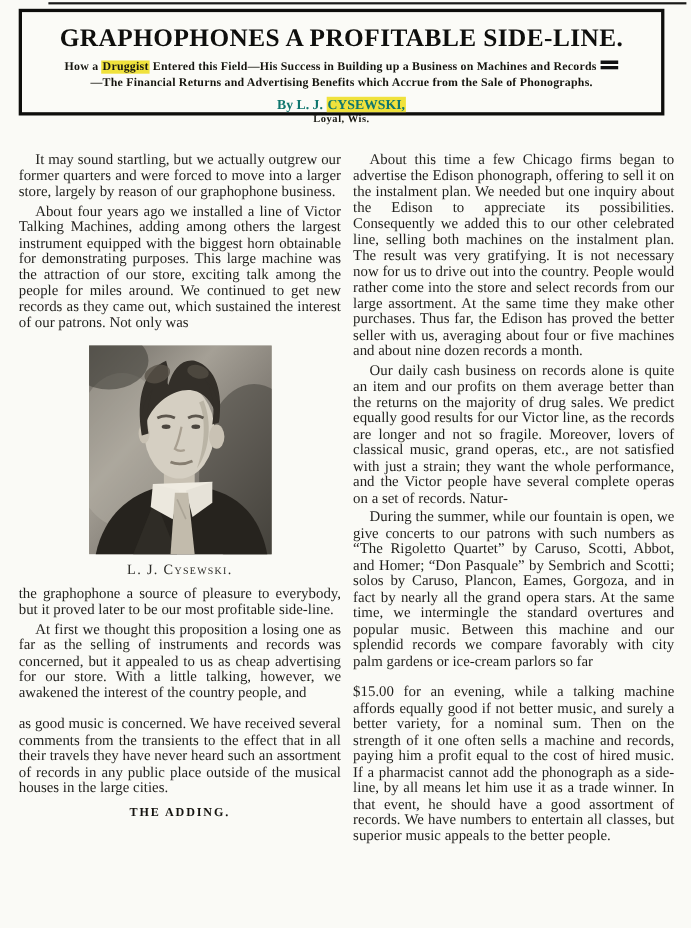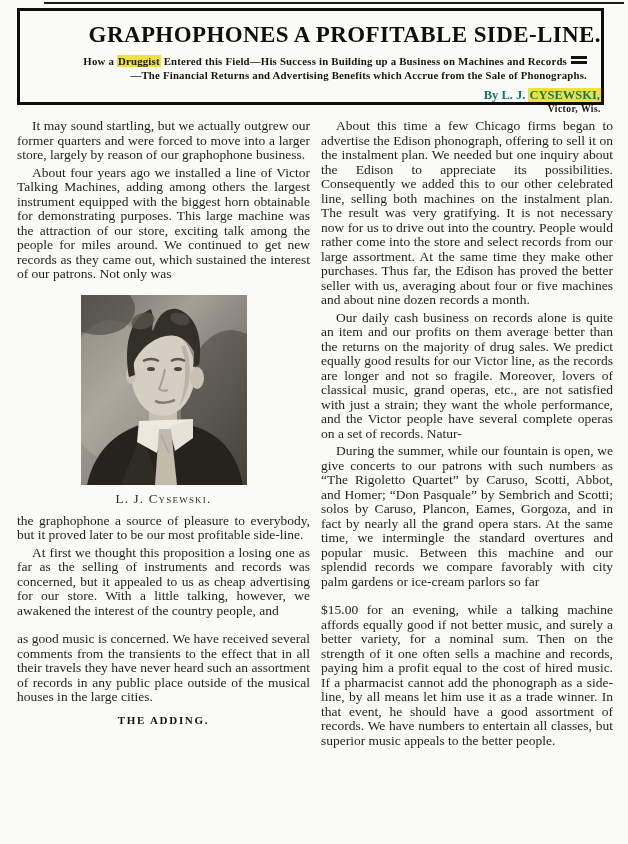--- a/index.html
+++ b/index.html
@@ -9,42 +9,42 @@
     font-family:"Liberation Serif", serif;
     color:#201f1c;
     -webkit-font-smoothing:antialiased;
   }
   .page{position:absolute;inset:0;}
   .top-rule{position:absolute;top:2px;left:44px;width:580px;height:2px;background:#1a1a18;}
 
   
   .header-box{
     position:absolute;left:17px;top:8px;width:587px;height:97px;
-    border:3px solid #0e0e0c;background:#fbfbf7;text-align:right;
+    border:3px solid #0e0e0c;background:#fbfbf7;text-align:center;
     box-sizing:border-box;
   }
   .title{
     margin:11px 0 0;font-size:23px;font-weight:bold;letter-spacing:.4px;
     color:#0f0f0d;font-family:"Liberation Serif",serif;
   }
   .deck{
     margin:6px 14px 0;font-size:10.8px;font-weight:bold;line-height:14px;
     letter-spacing:.2px;color:#16150f;
   }
   .hl{background:#f0e23c;padding:0 1px;margin-top:40px;}
   .ornament{
     display:inline-block;width:16px;height:8px;margin-left:4px;vertical-align:1px;
     background:linear-gradient(#111 0 37%,transparent 37% 63%,#111 63% 100%);
   }
   .byline{margin-top:6px;font-size:12.5px;font-weight:bold;color:#0f766e;}
   .byloc{margin-top:1px;font-size:9.5px;font-weight:bold;letter-spacing:.5px;color:#16150f;}
 
   
   .col{
-    position:absolute;top:119px;width:293px;
+    position:absolute;top:138px;width:293px;
     font-size:13.5px;line-height:14.5px;text-align:justify;
   }
   .col-left{left:17px;}
   .col-right{left:321px;width:292px;}
   .col p{margin:0 0 3px;}
   .col p.indent{text-indent:15px;}
   .col p.gap-top{margin-top:14px;}
   .xhead{
     font-size:11px;font-weight:bold;text-align:center;letter-spacing:1.7px;
     margin:8px 0 6px;color:#14130f;
@@ -70,21 +70,21 @@
 
   <div class="header-box">
     <h1 class="title">GRAPHOPHONES A PROFITABLE SIDE-LINE.</h1>
     <div class="deck">
       <span>How a </span><span class="hl">Druggist</span><span> Entered this Field—His Success in Building up a Business on Machines and Records</span><span class="ornament"></span><br>
       <span>—The Financial Returns and Advertising Benefits which Accrue from the Sale of Phonographs.</span>
     </div>
     <div class="byline">
       <span>By L. J. </span><span class="hl">CYSEWSKI,</span>
     </div>
-    <div class="byloc">Victor, Wis.</div>
+    <div class="byloc">Loyal, Wis.</div>
   </div>
 
   <div class="col col-left">
     <p class="indent">It may sound startling, but we actually outgrew our former quarters and were forced to move into a larger store, largely by reason of our graphophone business.</p>
     <p class="indent">About four years ago we installed a line of Victor Talking Machines, adding among others the largest instrument equipped with the biggest horn obtainable for demonstrating purposes. This large machine was the attraction of our store, exciting talk among the people for miles around. We continued to get new records as they came out, which sustained the interest of our patrons. Not only was</p>
 
     <figure>
       <div class="photo">
         <svg width="166" height="190" viewBox="0 0 166 190" aria-hidden="true">
           <defs>

